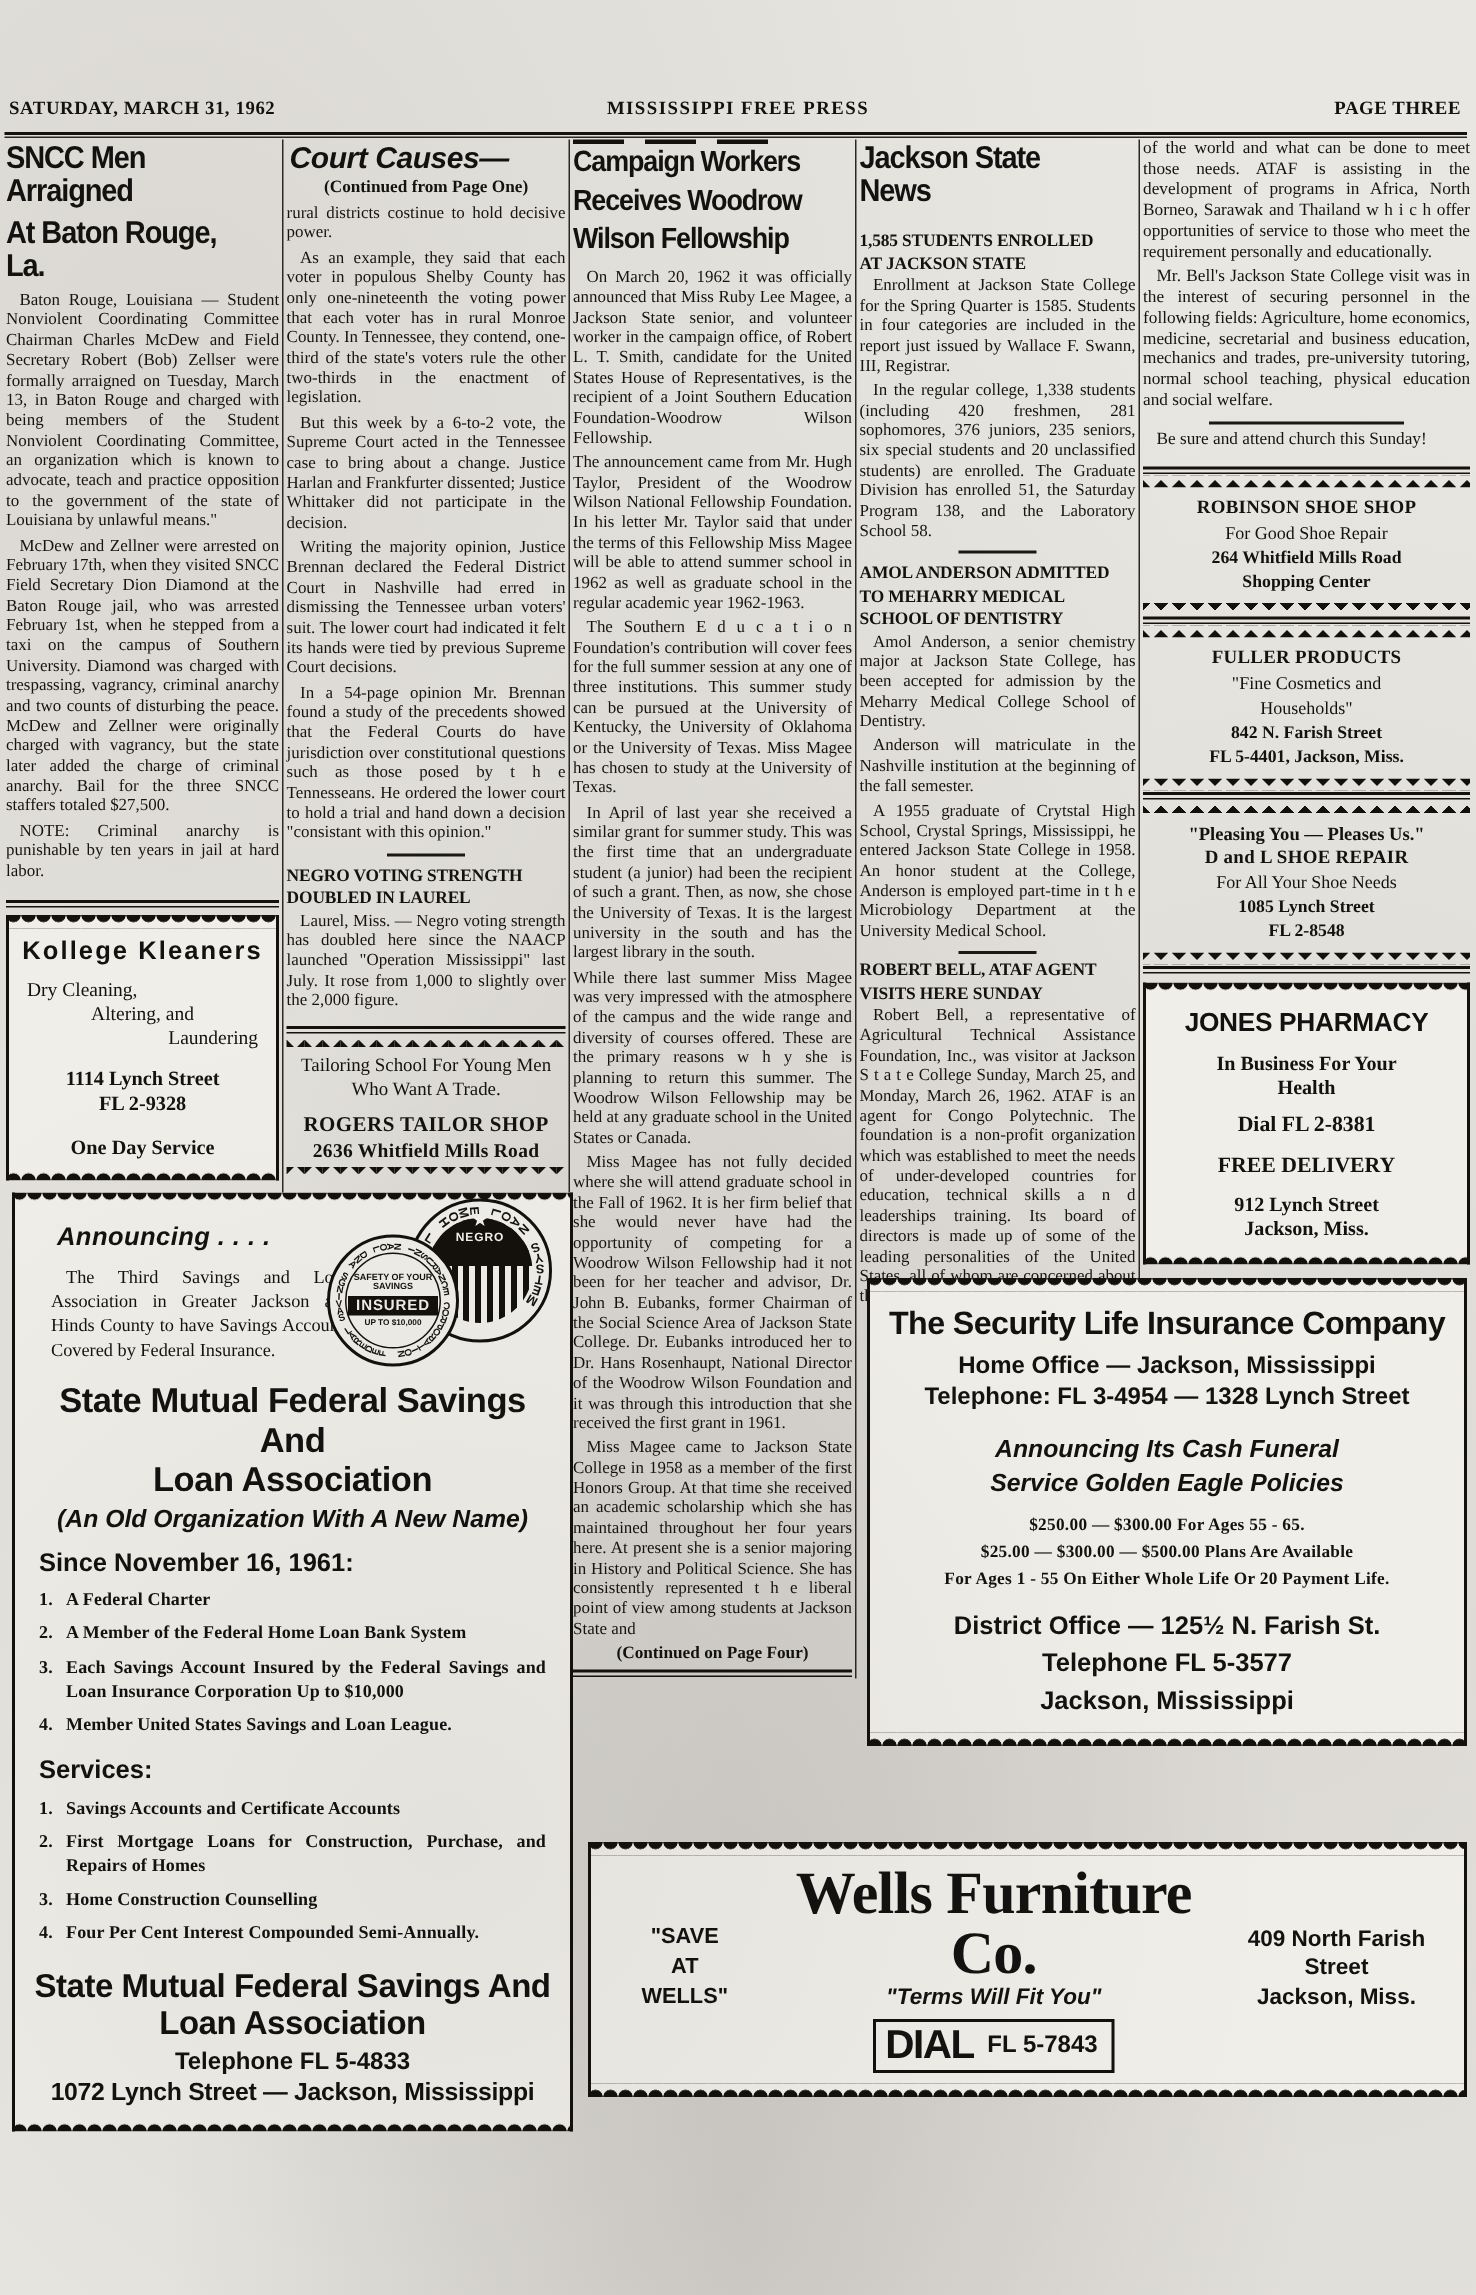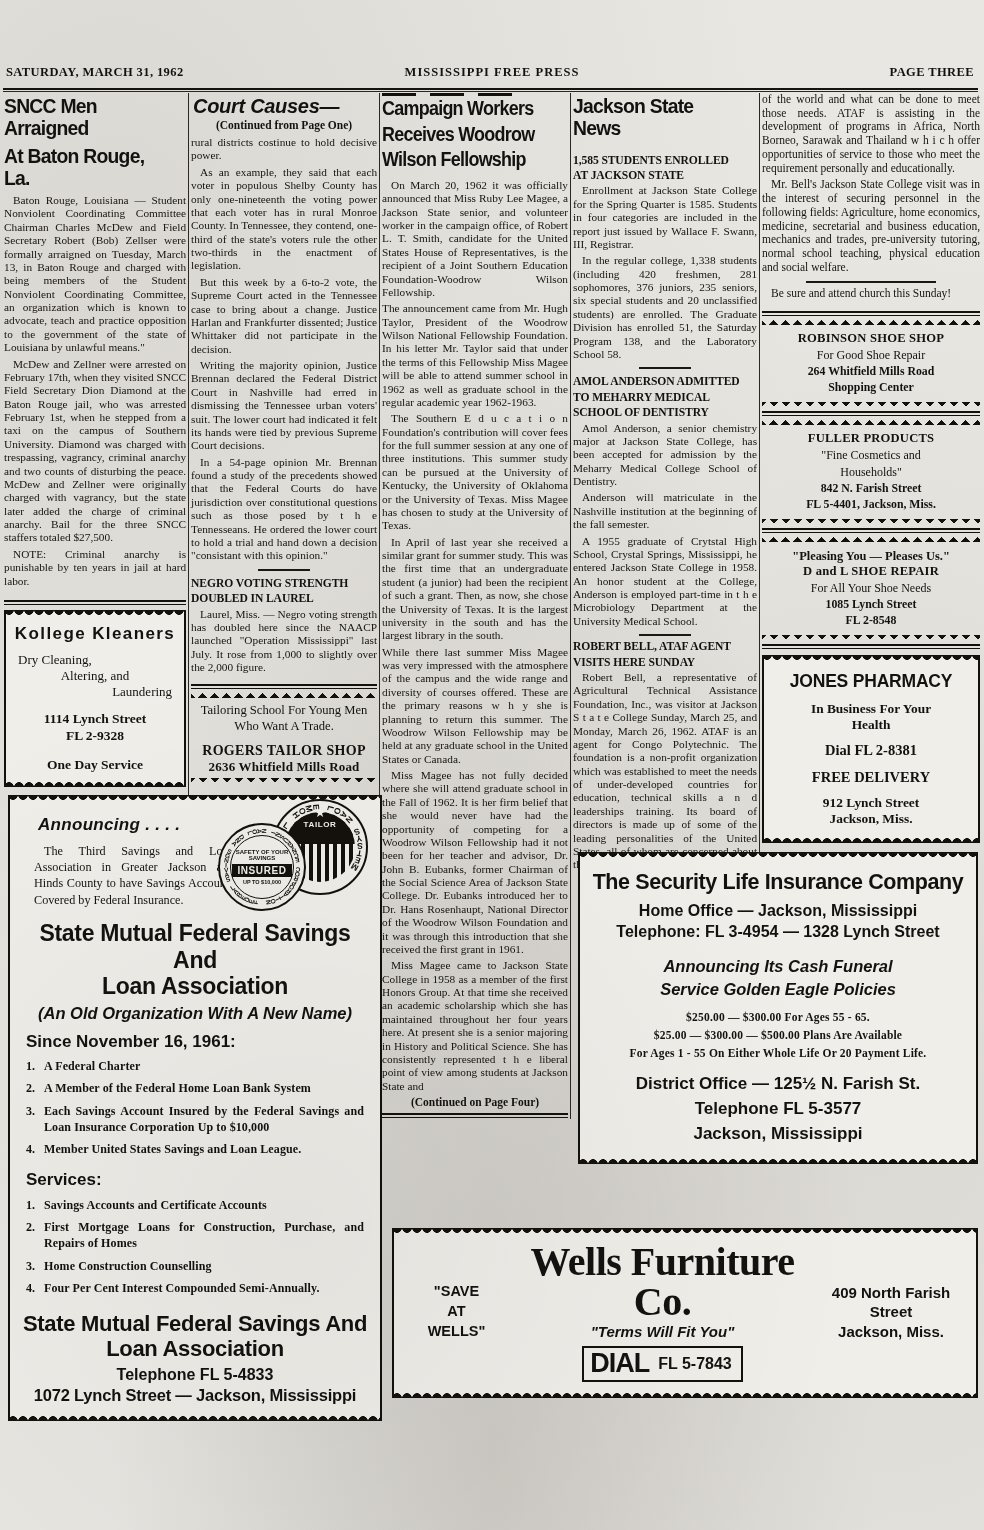--- a/index.html
+++ b/index.html
@@ -575,21 +575,21 @@
                 <span class="ring-ch" style="font-size: 8.5px; transform: rotate(57.3913deg) translate(0px, -40px) rotate(90deg) translate(-50%, -50%);"> </span>
                 <span class="ring-ch" style="font-size: 8.5px; transform: rotate(67.8261deg) translate(0px, -40px) rotate(90deg) translate(-50%, -50%);">S</span>
                 <span class="ring-ch" style="font-size: 8.5px; transform: rotate(78.2609deg) translate(0px, -40px) rotate(90deg) translate(-50%, -50%);">Y</span>
                 <span class="ring-ch" style="font-size: 8.5px; transform: rotate(88.6957deg) translate(0px, -40px) rotate(90deg) translate(-50%, -50%);">S</span>
                 <span class="ring-ch" style="font-size: 8.5px; transform: rotate(99.1304deg) translate(0px, -40px) rotate(90deg) translate(-50%, -50%);">T</span>
                 <span class="ring-ch" style="font-size: 8.5px; transform: rotate(109.565deg) translate(0px, -40px) rotate(90deg) translate(-50%, -50%);">E</span>
                 <span class="ring-ch" style="font-size: 8.5px; transform: rotate(120deg) translate(0px, -40px) rotate(90deg) translate(-50%, -50%);">M</span>
               </div>
             <div class="seal-a-inner"></div>
             <div class="seal-a-star">★</div>
-            <div class="seal-a-member">TAILOR</div>
+            <div class="seal-a-member">NEGRO</div>
           </div>
 
           <div class="seal-b">
             <div class="seal-ring-txt" id="ringB">
                 <span class="ring-ch" style="font-size: 6.5px; transform: rotate(-170deg) translate(0px, -36px) rotate(90deg) translate(-50%, -50%);">F</span>
                 <span class="ring-ch" style="font-size: 6.5px; transform: rotate(-162.444deg) translate(0px, -36px) rotate(90deg) translate(-50%, -50%);">E</span>
                 <span class="ring-ch" style="font-size: 6.5px; transform: rotate(-154.889deg) translate(0px, -36px) rotate(90deg) translate(-50%, -50%);">D</span>
                 <span class="ring-ch" style="font-size: 6.5px; transform: rotate(-147.333deg) translate(0px, -36px) rotate(90deg) translate(-50%, -50%);">E</span>
                 <span class="ring-ch" style="font-size: 6.5px; transform: rotate(-139.778deg) translate(0px, -36px) rotate(90deg) translate(-50%, -50%);">R</span>
                 <span class="ring-ch" style="font-size: 6.5px; transform: rotate(-132.222deg) translate(0px, -36px) rotate(90deg) translate(-50%, -50%);">A</span>

